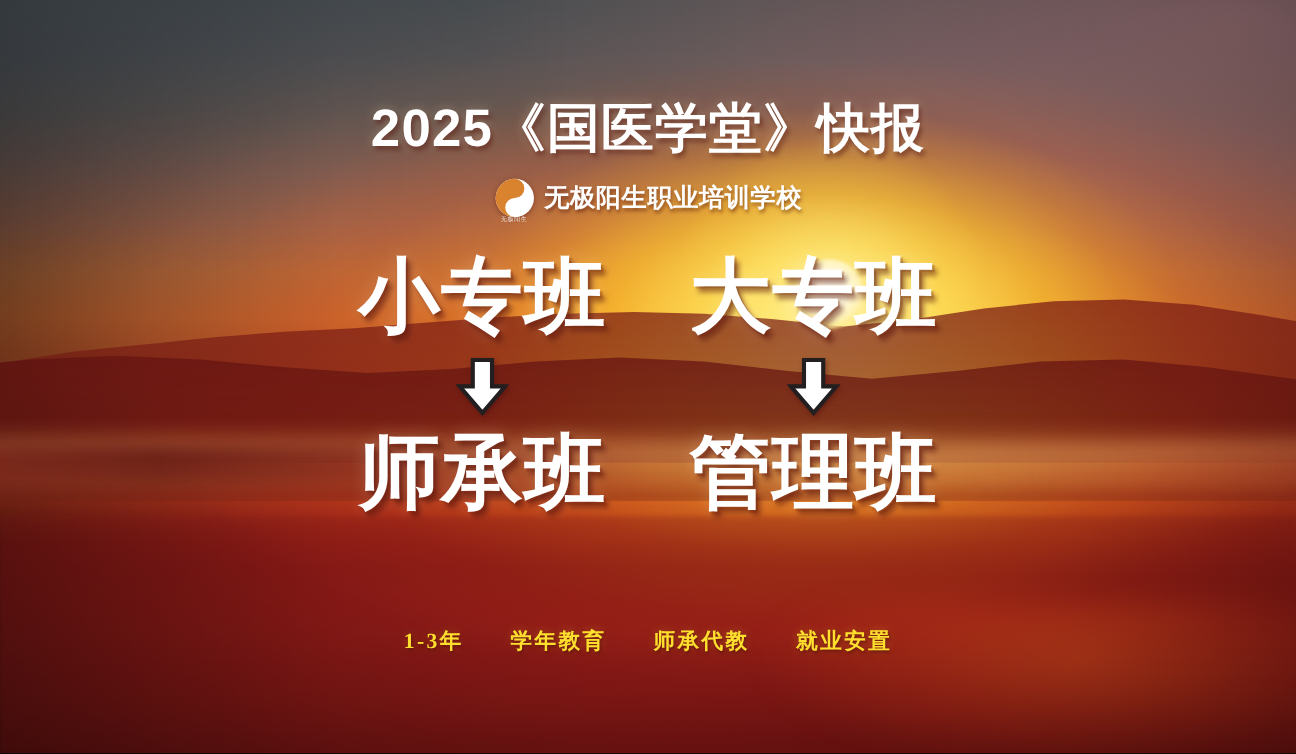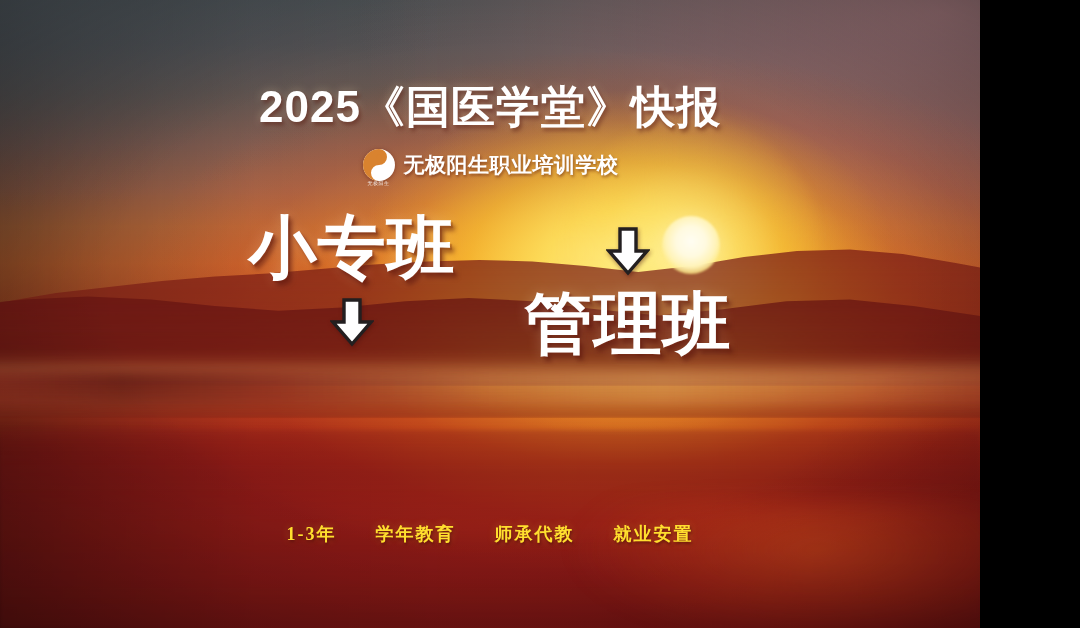--- a/index.html
+++ b/index.html
@@ -5,21 +5,21 @@
 <style>
   * { margin:0; padding:0; box-sizing:border-box; }
   html,body{
     width:1080px; height:628px; overflow:hidden;
     background:#000;
     font-family:"Liberation Sans","DejaVu Sans",sans-serif;
   }
 
   #poster{
     position:relative;
-    width:980px; height:628px;
+    width:1080px; height:628px;
     overflow:hidden;
     isolation:isolate;
   }
 
   
   .bg-layer{ position:absolute; inset:0; }
 
   
   .bg-sky{
     background:
@@ -316,24 +316,26 @@
       <span class="logo-text">无极阳生职业培训学校</span>
     </div>
 
     <div class="grid">
 
       <div class="col">
         <div class="prog">小专班</div>
         <svg class="arrow" viewBox="0 0 44 50">
           <path d="M14 3 H30 V25 H41 L22 47 L3 25 H14 Z" fill="#ffffff" stroke="#231f20" stroke-width="3.4" stroke-linejoin="miter"></path>
         </svg>
+        <div class="prog">师承班</div>
       </div>
 
 
       <div class="col">
+        <div class="prog">大专班</div>
         <svg class="arrow" viewBox="0 0 44 50">
           <path d="M14 3 H30 V25 H41 L22 47 L3 25 H14 Z" fill="#ffffff" stroke="#231f20" stroke-width="3.4" stroke-linejoin="miter"></path>
         </svg>
         <div class="prog">管理班</div>
       </div>
 
     </div>
 
     <div class="tagline">
       <span class="seg">1-3年</span>

